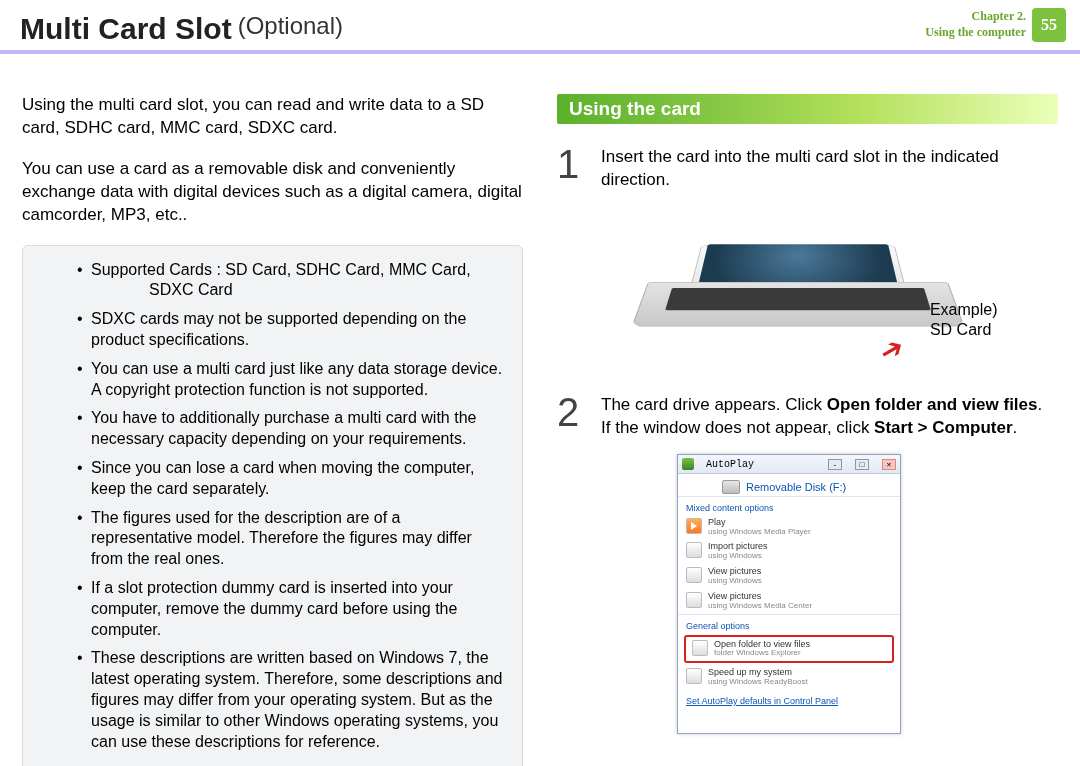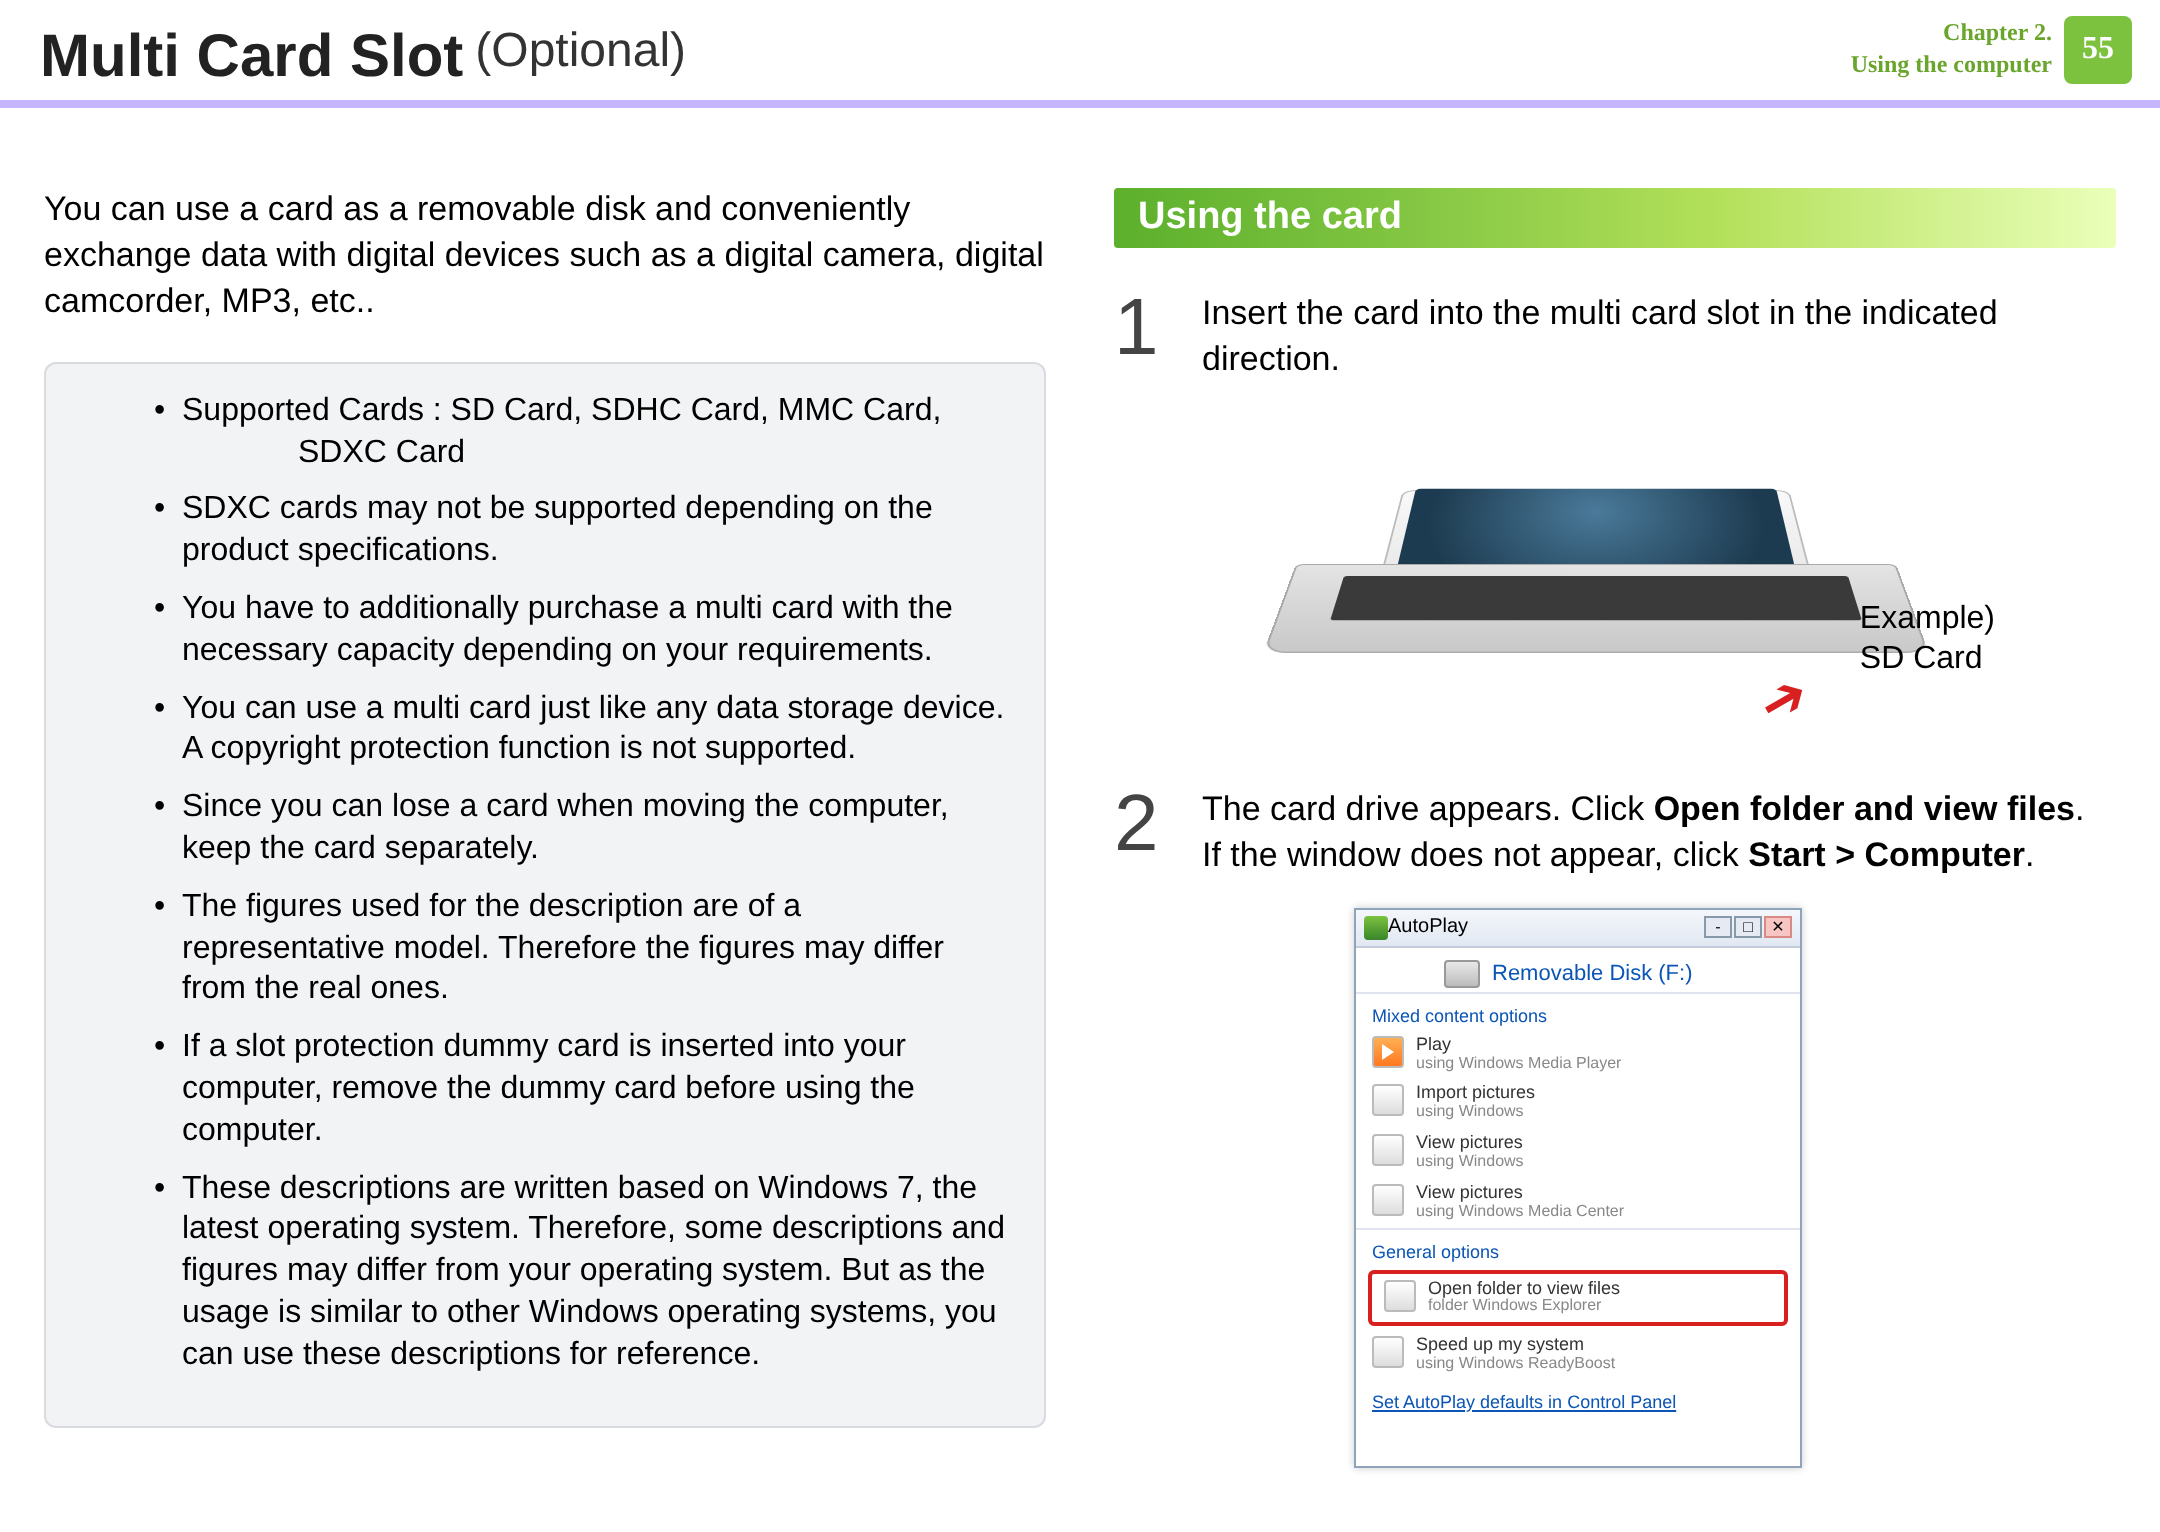--- a/index.html
+++ b/index.html
@@ -193,25 +193,26 @@
     width: 224px;
     min-height: 280px;
     border: 1px solid #8fa3bd;
     background: #fff;
     font-family: "Segoe UI", Arial, sans-serif;
     font-size: 10px;
     box-shadow: 0 0 4px rgba(0,0,0,.2);
   }
   .ap-titlebar {
     display:flex;
-    align-items:flex-start;
+    align-items:flex-end;
     background: linear-gradient(#f4f7fb,#e2e8f2);
     border-bottom:1px solid #c3cbdb;
     padding:3px 4px;
-    gap:0;
+    gap:12px;
+    font-family:Liberation Mono, monospace;
   }
   .ap-titlebar .ap-ico { width:12px;height:12px;background:linear-gradient(#7cc23f,#38862a);border-radius:2px; }
   .ap-titlebar .ap-title { flex:1; font-size:10px; }
   .ap-winbtn { width:14px; height:11px; border:1px solid #8899aa; margin-left:1px; background:#e6eaf2; font-size:8px; text-align:center; line-height:9px;}
   .ap-winbtn.red { background:#f7c6c2; border-color:#d98a84;}
   .ap-disk {
     display:flex; align-items:center; gap:6px;
     padding:6px 8px 2px 8px;
     color:#0a55b5;
     font-size:11px;
@@ -256,32 +257,33 @@
       <div>Chapter 2.</div>
       <div>Using the computer</div>
     </div>
     <div class="page-badge">55</div>
   </div>
 </div>
 
 <div class="columns">
 
   <div class="col">
+    <p class="para">Using the multi card slot, you can read and write data to a SD card, SDHC card, MMC card, SDXC card.</p>
     <p class="para">You can use a card as a removable disk and conveniently exchange data with digital devices such as a digital camera, digital camcorder, MP3, etc..</p>
 
     <div class="note-box">
       <div class="note-icon">✎</div>
       <ul class="note-list">
         <li>
           <span>Supported Cards : SD Card, SDHC Card, MMC Card,</span>
           <span class="note-indent">SDXC Card</span>
         </li>
         <li>SDXC cards may not be supported depending on the product specifications.</li>
+        <li>You can use a multi card just like any data storage device. A copyright protection function is not supported.</li>
         <li>You have to additionally purchase a multi card with the necessary capacity depending on your requirements.</li>
-        <li>You can use a multi card just like any data storage device. A copyright protection function is not supported.</li>
         <li>Since you can lose a card when moving the computer, keep the card separately.</li>
         <li>The figures used for the description are of a representative model. Therefore the figures may differ from the real ones.</li>
         <li>If a slot protection dummy card is inserted into your computer, remove the dummy card before using the computer.</li>
         <li>These descriptions are written based on Windows 7, the latest operating system. Therefore, some descriptions and figures may differ from your operating system. But as the usage is similar to other Windows operating systems, you can use these descriptions for reference.</li>
       </ul>
     </div>
   </div>
 
   <div class="col">
     <div class="section-head">Using the card</div>

